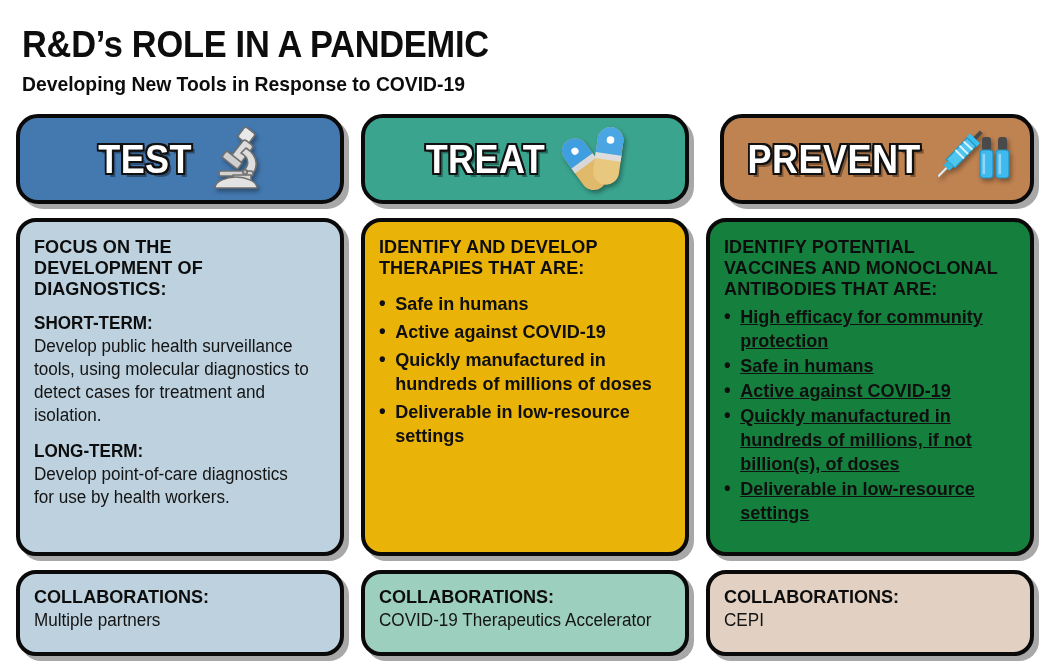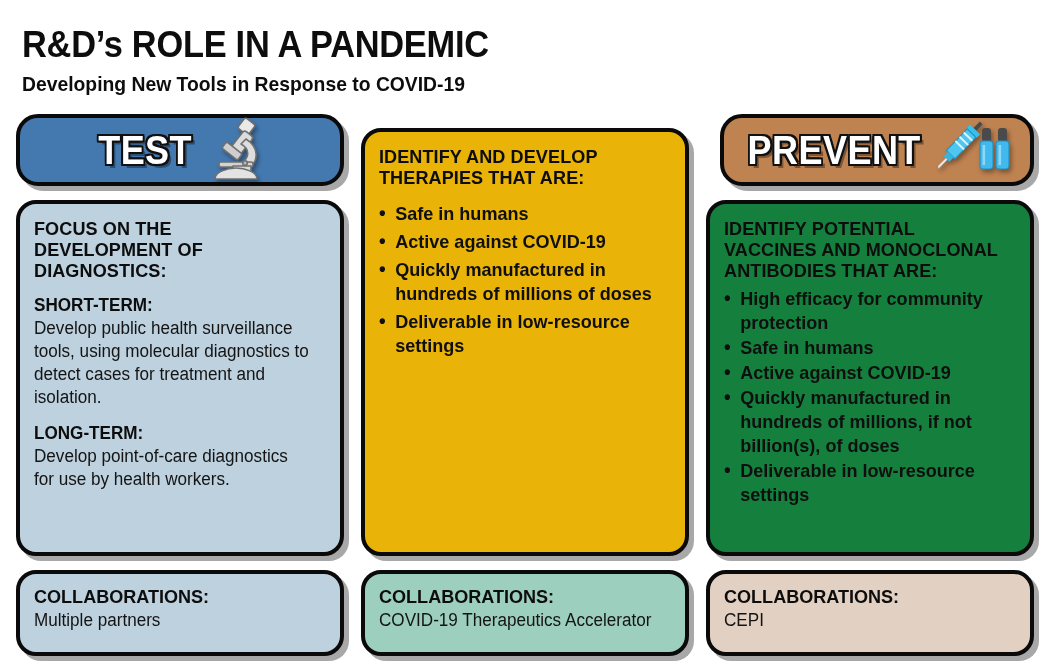--- a/index.html
+++ b/index.html
@@ -73,21 +73,21 @@
   .card {
     border: 4px solid #0a0a0a;
     border-radius: 20px;
     box-shadow: 5px 5px 0 rgba(0,0,0,0.34);
     box-sizing: border-box;
     position: relative;
   }
 
   
   .header-card {
-    height: 72px;
+    height: 90px;
     border-radius: 22px;
     display: flex;
     align-items: center;
     justify-content: center;
     gap: 8px;
     padding: 0 10px;
     flex: none;
   }
   .header-label {
     font-family: "Liberation Sans Narrow", "Liberation Sans", sans-serif;
@@ -167,20 +167,21 @@
   }
   ul.bullets li::before {
     content: "\2022";
     position: absolute;
     left: 0;
     top: -1px;
     font-size: 20px;
   }
   .column-prevent ul.bullets {
     margin-top: 4px;
+    text-decoration: underline;
   }
   .column-prevent ul.bullets li {
     margin-bottom: 1px;
   }
 
   
   .collab-card {
     margin-top: 14px;
     height: 86px;
     flex: none;
@@ -250,20 +251,39 @@
       </div>
 
       <div class="card collab-card" style="background:#BDD1DE;">
         <div class="collab-title">COLLABORATIONS:</div>
         <div class="collab-text">Multiple partners</div>
       </div>
     </div>
 
     <div class="column column-treat">
 
+      <div class="card header-card" style="background:#3AA48E;">
+        <span class="header-label">TREAT</span>
+        <span class="header-icon">
+          <svg width="72" height="70" viewBox="0 0 72 70" aria-hidden="true">
+            <g transform="rotate(-36 30 38)">
+              <rect x="12" y="8" width="26" height="58" rx="13" fill="#e0b96a"></rect>
+              <path d="M12 21 a13 13 0 0 1 13 -13 h0 a13 13 0 0 1 13 13 v16 h-26 z" fill="#3f9ee0"></path>
+              <rect x="12" y="33" width="26" height="6" fill="#d8d8d8"></rect>
+              <circle cx="25" cy="21" r="3.6" fill="#ffffff"></circle>
+            </g>
+            <g transform="rotate(8 50 34)">
+              <rect x="36" y="3" width="26" height="58" rx="13" fill="#e8c77e"></rect>
+              <path d="M36 16 a13 13 0 0 1 13 -13 h0 a13 13 0 0 1 13 13 v18 h-26 z" fill="#4aa5e3"></path>
+              <rect x="36" y="30" width="26" height="6" fill="#dddddd"></rect>
+              <circle cx="49" cy="16" r="3.8" fill="#ffffff"></circle>
+            </g>
+          </svg>
+        </span>
+      </div>
 
       <div class="card body-card" style="background:#eab308;">
         <div class="panel-heading">IDENTIFY AND DEVELOP THERAPIES THAT ARE:</div>
         <ul class="bullets">
           <li>Safe in humans</li>
           <li>Active against COVID-19</li>
           <li>Quickly manufactured in hundreds of millions of doses</li>
           <li>Deliverable in low-resource settings</li>
         </ul>
       </div>

